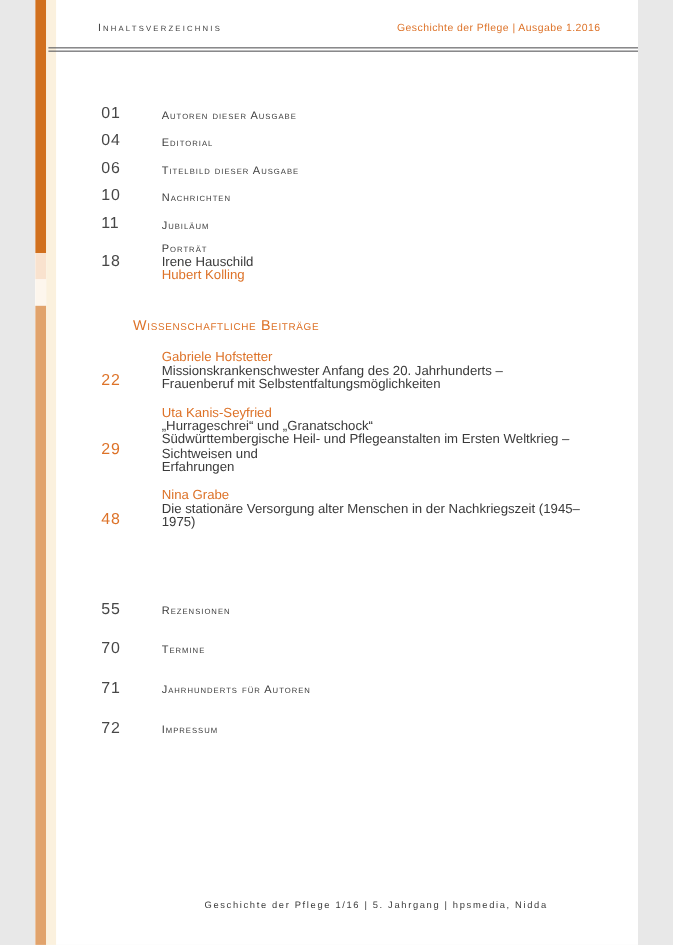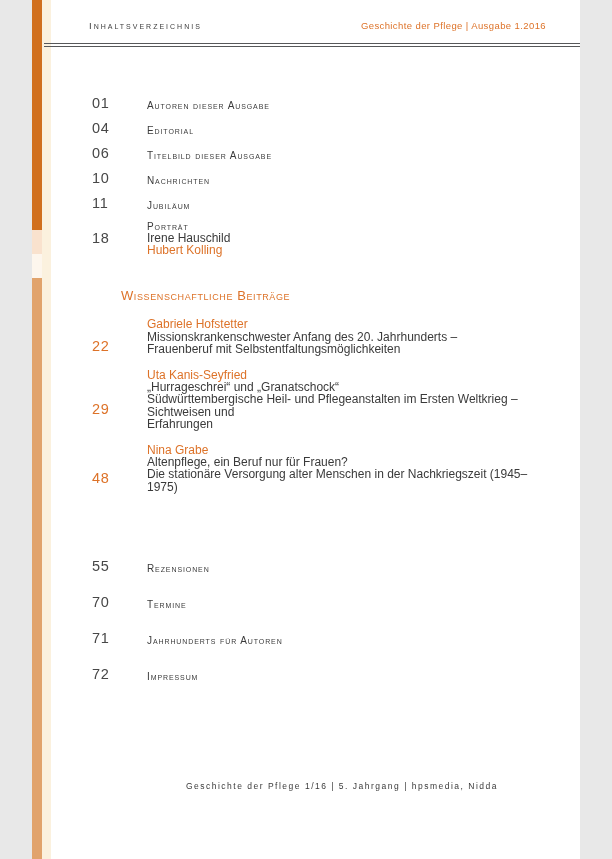--- a/index.html
+++ b/index.html
@@ -58,21 +58,21 @@
     font-variant:small-caps;color:#dd7228;
   }
   .article{margin-top:14px;}
   .article:first-of-type{margin-top:26px;}
   .article .num{padding-top:1px;}
   .back-list{margin-top:66px;}
   .back-row{height:15px;margin-bottom:21px;}
 
   
   .footer-text{
-    position:absolute;top:781px;right:82px;
+    position:absolute;top:817px;right:82px;
     font-size:8.5px;letter-spacing:1.5px;color:#3a3a3a;
   }
   .footer-divider{
     position:absolute;left:557px;top:804px;width:1px;height:53px;background:#4a4a4a;
   }
   .footer-page{
     position:absolute;left:565px;top:815px;
     font-size:8.5px;letter-spacing:1px;color:#3a3a3a;
   }
 </style>
@@ -141,21 +141,20 @@
         <div class="line">„Hurrageschrei“ und „Granatschock“</div>
         <div class="line">Südwürttembergische Heil- und Pflegeanstalten im Ersten Weltkrieg – Sichtweisen und</div>
         <div class="line">Erfahrungen</div>
       </div>
     </div>
 
     <div class="toc-row article">
       <div class="num accent">48</div>
       <div class="block">
         <div class="line author">Nina Grabe</div>
-        <div class="line">Altenpflege, ein Beruf nur für Frauen?</div>
         <div class="line">Die stationäre Versorgung alter Menschen in der Nachkriegszeit (1945–1975)</div>
       </div>
     </div>
 
     <div class="back-list">
       <div class="toc-row back-row">
         <div class="num">55</div>
         <div class="sc-label">Rezensionen</div>
       </div>
       <div class="toc-row back-row">

